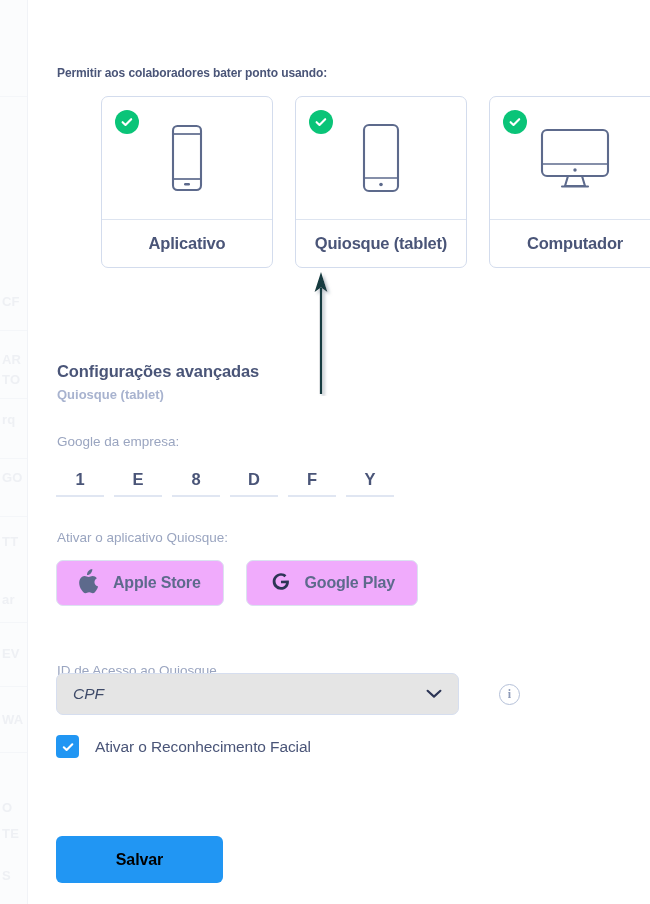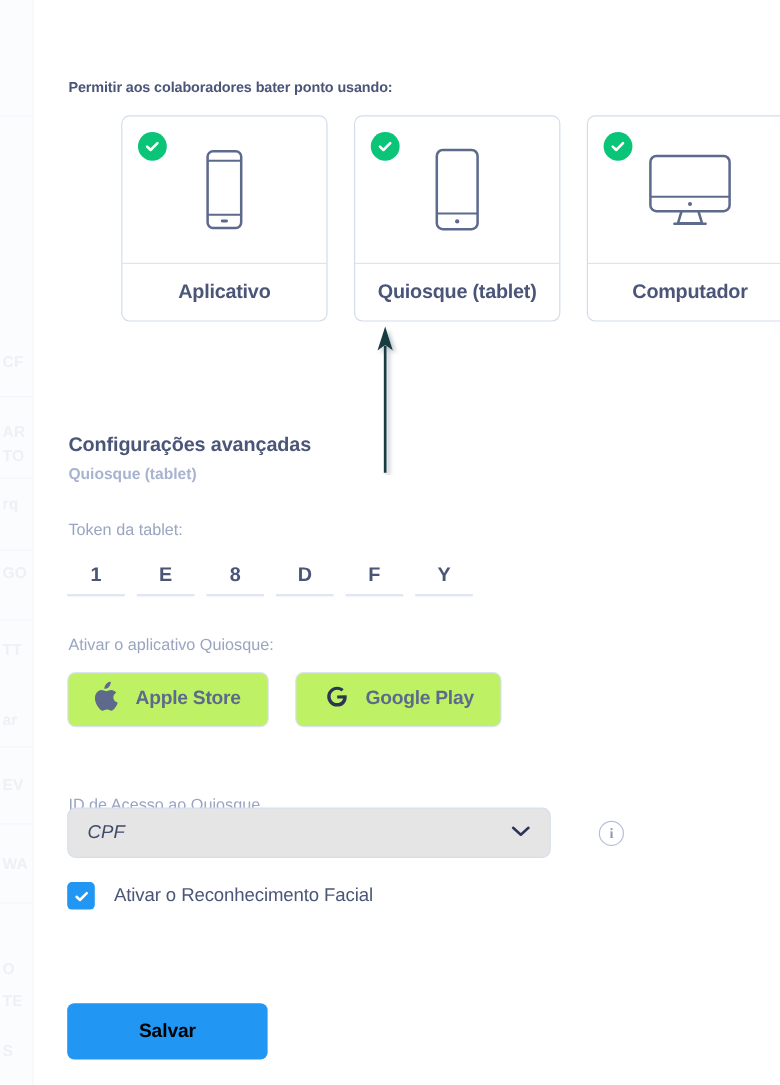--- a/index.html
+++ b/index.html
@@ -182,21 +182,21 @@
     position: absolute;
     left: 28px;
     top: 560px;
     display: flex;
     gap: 22px;
   }
   .store-btn {
     height: 46px;
     border: 1px solid #dbe2f0;
     border-radius: 7px;
-    background: #bef264;
+    background: #f0abfc;
     display: flex;
     align-items: center;
     gap: 13px;
     padding: 12px 22px;
     cursor: pointer;
   }
   .store-btn .store-label {
     font-size: 16px;
     font-weight: 700;
     color: #5d6a8c;
@@ -375,21 +375,21 @@
           <line x1="26" y1="62.5" x2="52" y2="62.5" stroke="#5d6a8c" stroke-width="2.1" stroke-linecap="round"></line>
         </svg>
       </div>
       <div class="card-label">Computador</div>
     </div>
   </div>
 
   <div class="section-title">Configurações avançadas</div>
   <div class="subsection-title">Quiosque (tablet)</div>
 
-  <div class="field-label label-token">Token da tablet:</div>
+  <div class="field-label label-token">Google da empresa:</div>
   <div class="token-row">
     <div class="token-cell">1</div>
     <div class="token-cell">E</div>
     <div class="token-cell">8</div>
     <div class="token-cell">D</div>
     <div class="token-cell">F</div>
     <div class="token-cell">Y</div>
   </div>
 
   <div class="field-label label-download">Ativar o aplicativo Quiosque:</div>

